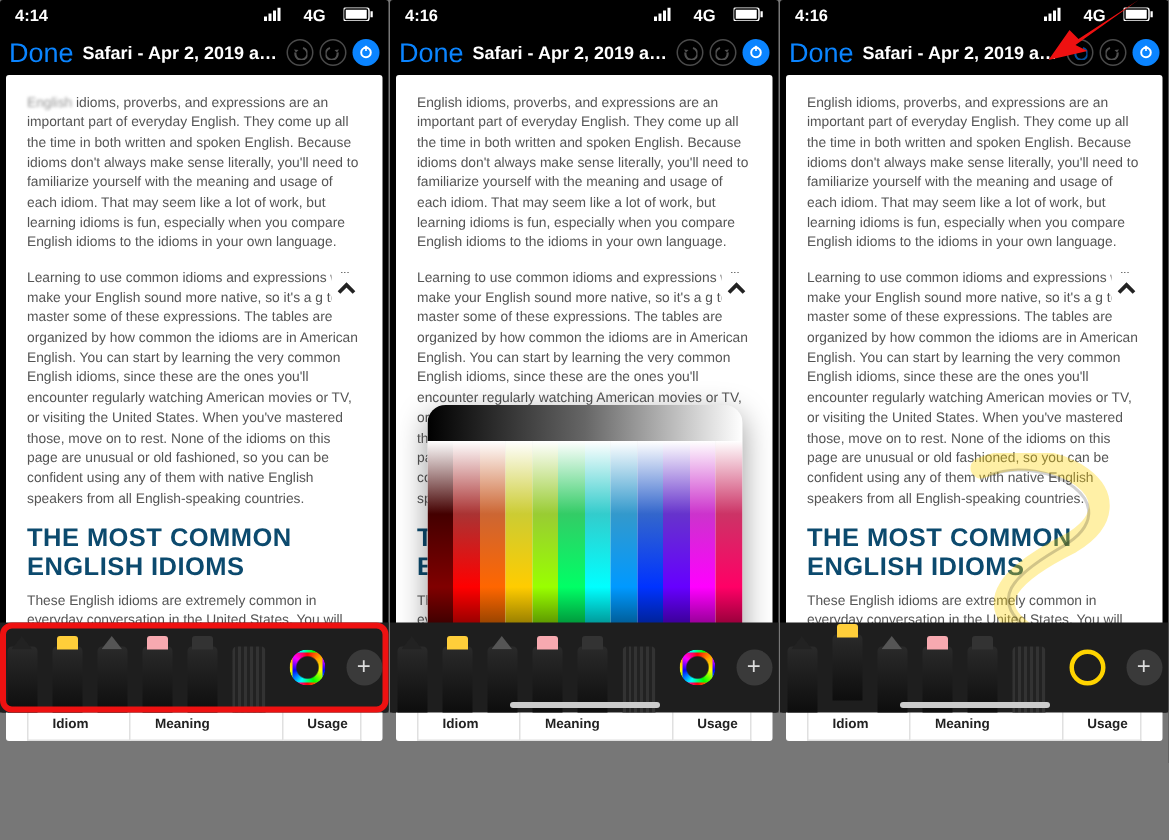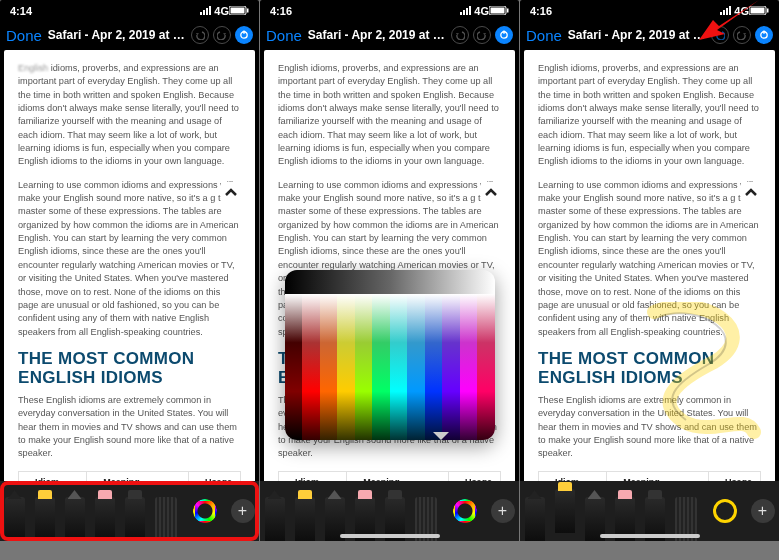--- a/index.html
+++ b/index.html
@@ -1,24 +1,24 @@
 <!DOCTYPE html>
 <html><head>
 <meta charset="utf-8">
 <style>
   html,body{margin:0;padding:0;background:#555;font-family:-apple-system,Helvetica,Arial,sans-serif;}
   .stage{width:779px;height:560px;position:relative;background:#777;overflow:hidden;}
-  .phone{position:absolute;top:0;width:259px;height:541px;background:#000;border-radius:2px;}
+  .phone{position:absolute;top:0;width:259px;height:475px;background:#000;border-radius:2px;}
   .phone1{left:0;}
   .phone2{left:260px;}
   .phone3{left:520px;}
   .status{height:18px;color:#fff;font-size:11px;font-weight:600;display:flex;justify-content:space-between;align-items:center;padding:2px 10px 0;}
-  .status .right{display:flex;align-items:center;gap:0;}
+  .status .right{display:flex;align-items:center;gap:12px;}
   .nav{height:30px;display:flex;align-items:center;padding:0 6px;gap:6px;}
-  .done{color:#0a84ff;font-size:15px;font-weight:500;}
+  .done{color:#0a84ff;font-size:18px;font-weight:500;}
   .title{color:#fff;font-size:12px;font-weight:700;white-space:nowrap;overflow:hidden;text-overflow:ellipsis;flex:1;}
   .navicons{display:flex;gap:4px;}
   .navcircle{width:18px;height:18px;border-radius:50%;display:flex;align-items:center;justify-content:center;}
   .blue{background:#0a84ff;}
   .ghost{border:1px solid #4a4a4a;width:16px;height:16px;}
   .ghost svg{opacity:.6}
   .content{background:#fff;margin:0 4px;height:444px;border-radius:2px;padding:12px 14px 0;box-sizing:border-box;font-size:9.2px;line-height:1.45;color:#555;overflow:hidden;position:relative;}
   .content p{margin:0 0 10px 0;}
   .blur{filter:blur(1.1px);color:#999;}
   h2{font-size:17px;font-weight:800;color:#0c4a6e;letter-spacing:.3px;margin:10px 0 6px 0;line-height:1.15;}

